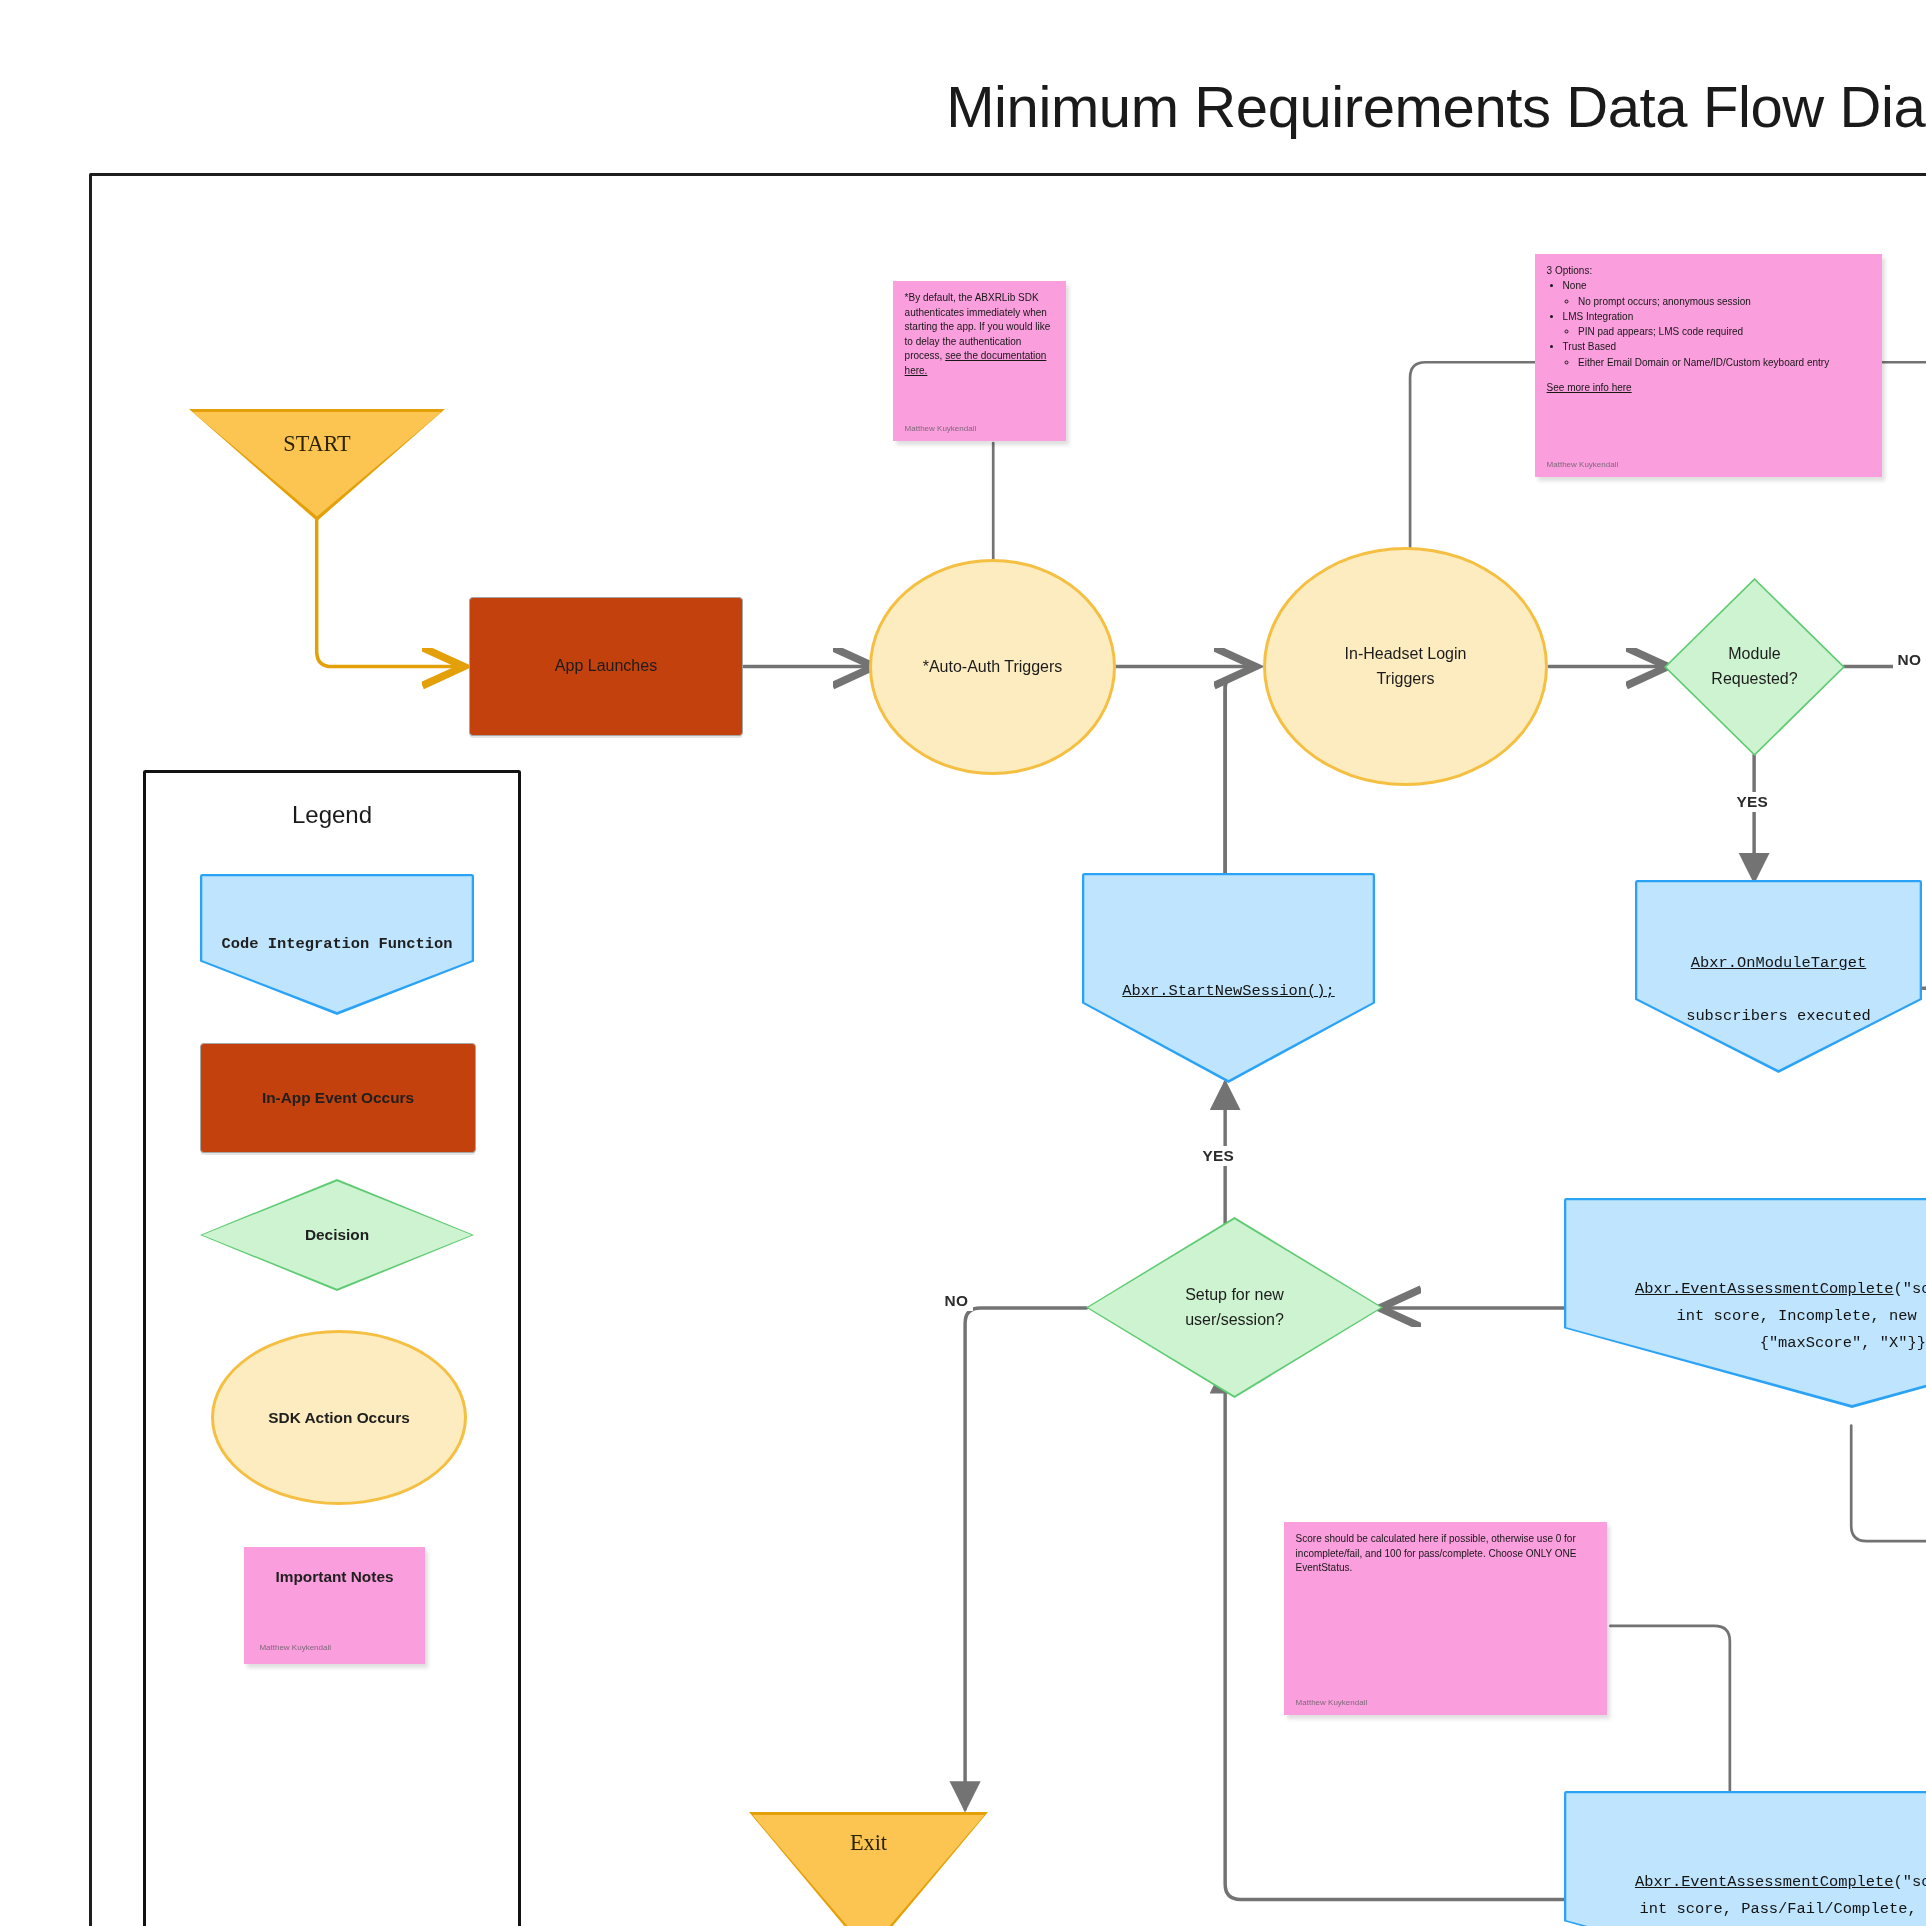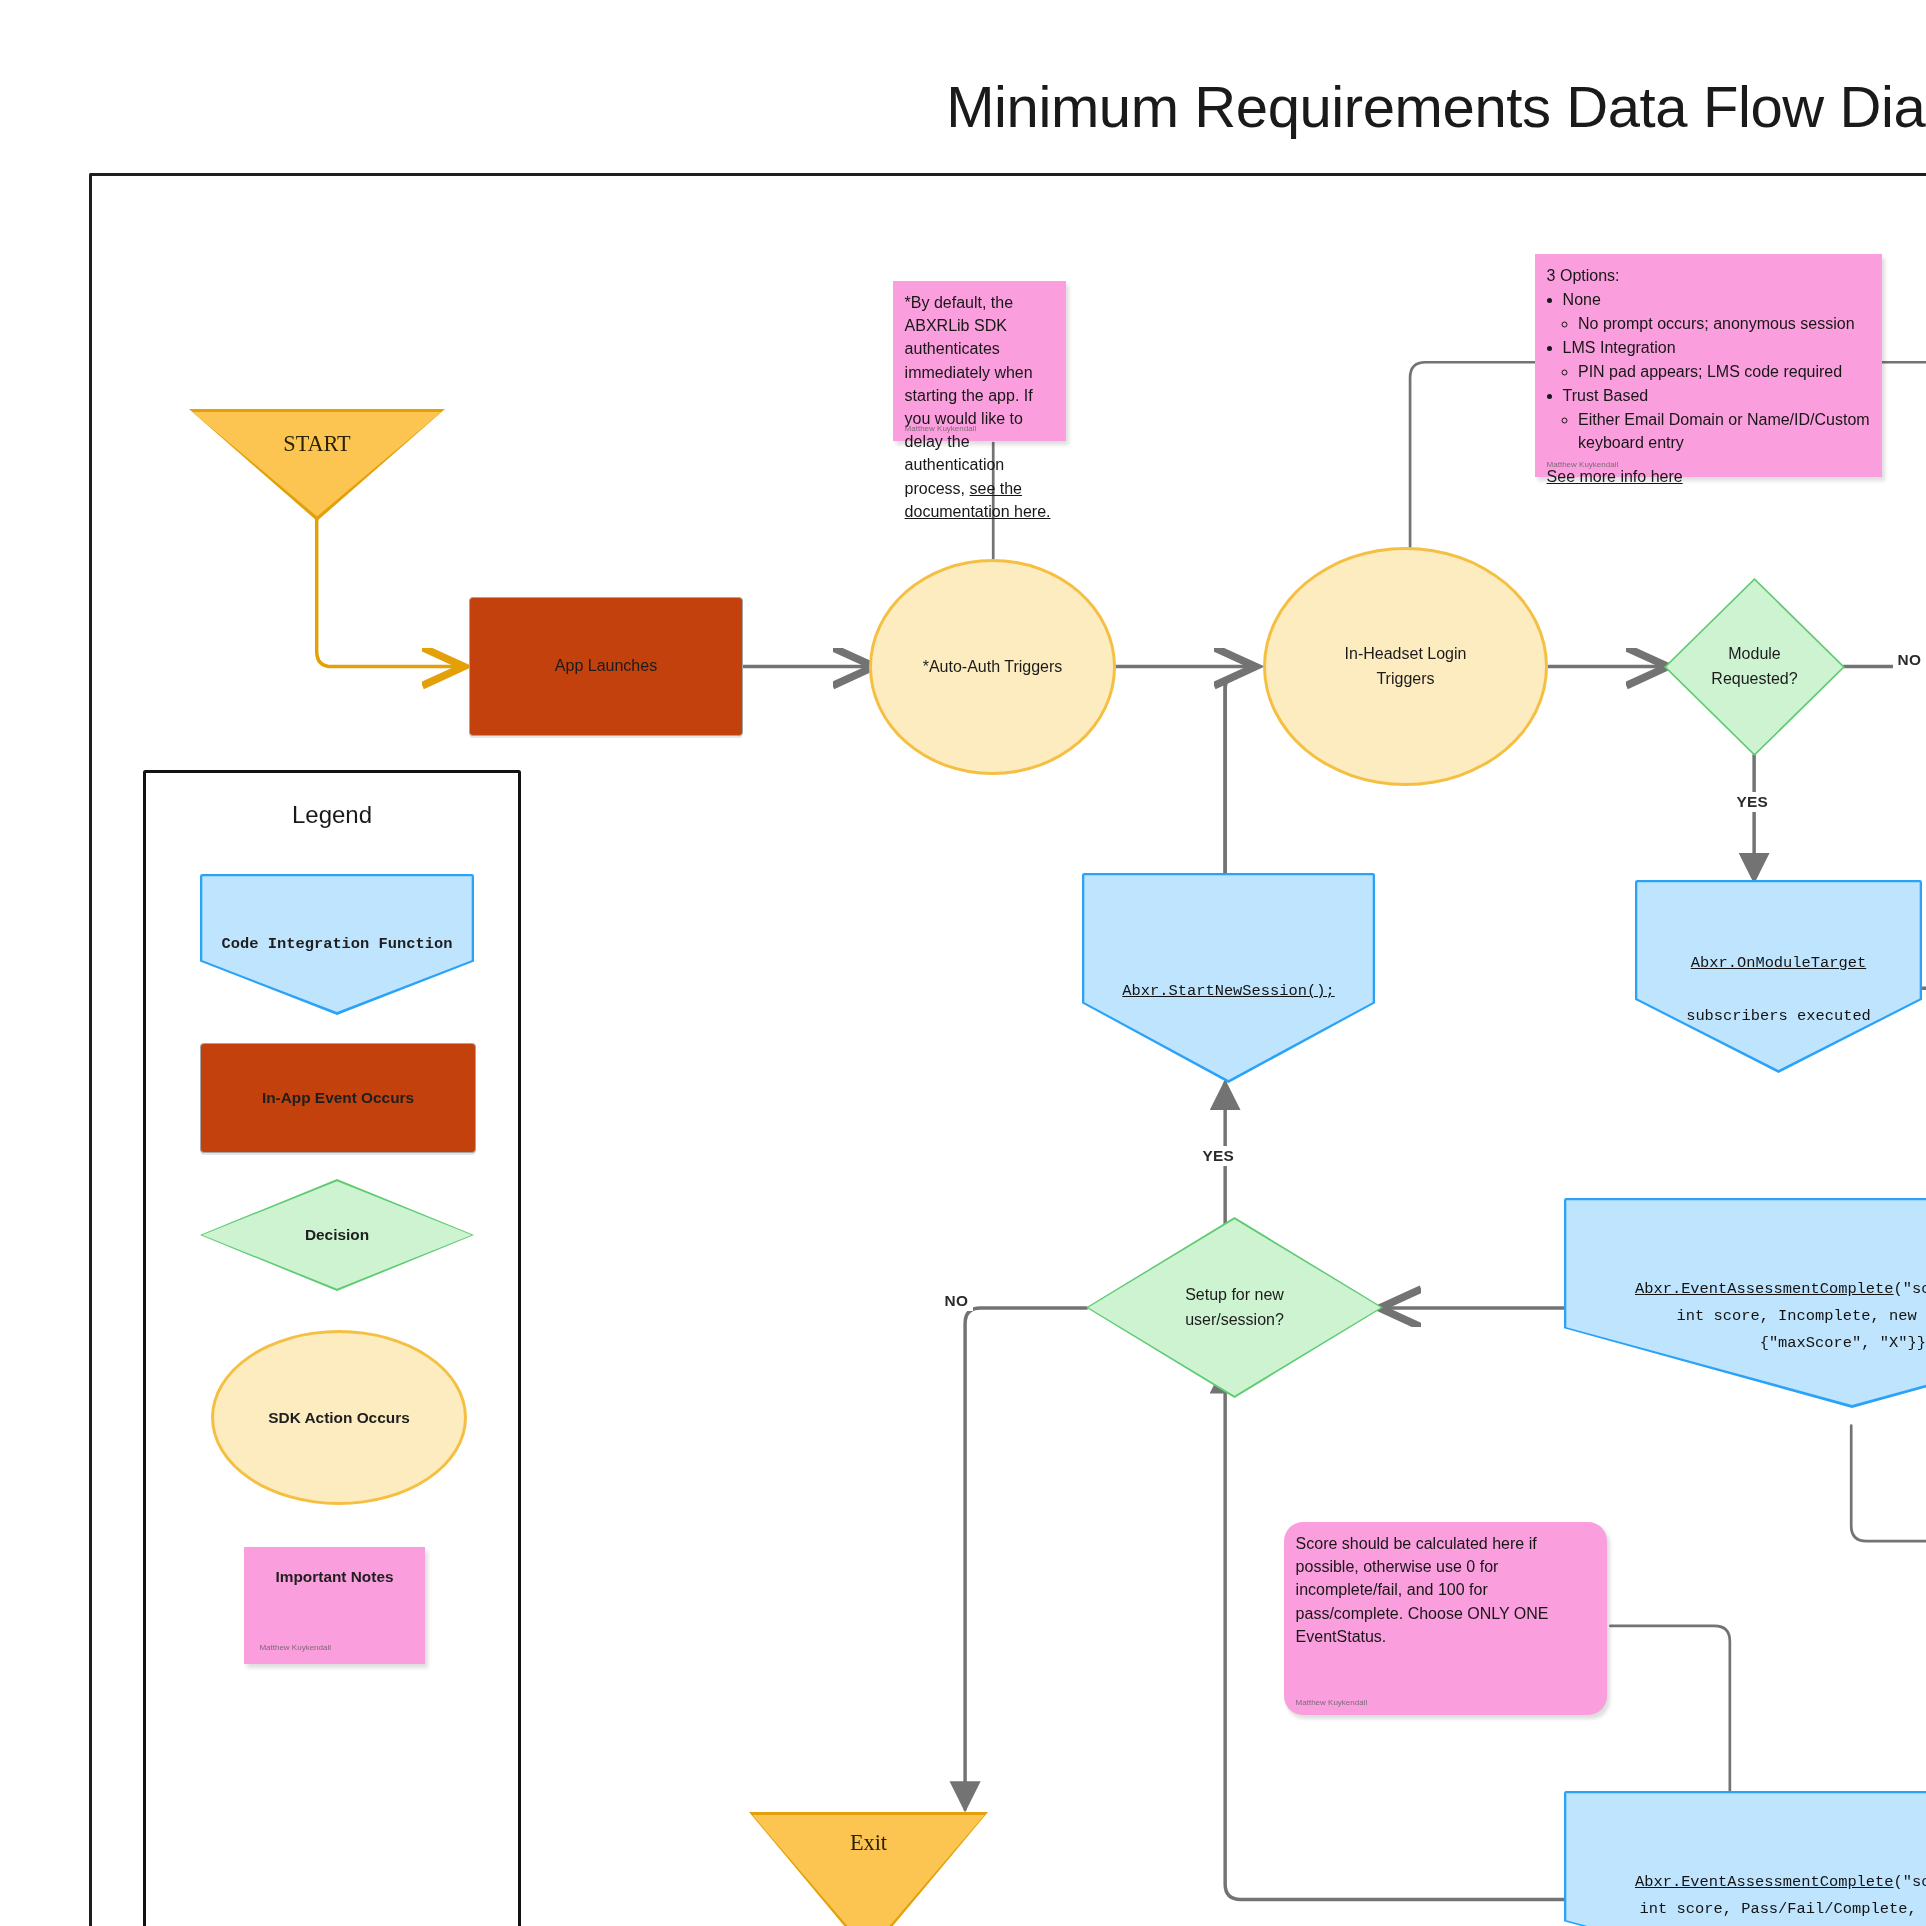--- a/index.html
+++ b/index.html
@@ -59,21 +59,21 @@
   .tri .inner{position:absolute;left:3.5px;top:3.1px;right:3.5px;bottom:4.6px;
       background:#fbc council;}
   .tri .inner{background:#fcc552;}
   .tri .lbl{position:absolute;left:0;right:0;top:16%;font-size:22.3px;
       font-family:"Liberation Serif",serif;color:#2c2205;}
 
   
   .note{position:absolute;background:#fb9ede;background:#fb9edd;
         box-shadow:2.7px 3.5px 3.9px rgba(0,0,0,.13);box-sizing:border-box;padding:10px 11.6px;}
   .note{background:#fb9ede;}
-  .note .ntext{font-size:16px;line-height:1.45;color:#171717;}
+  .note .ntext{font-size:10px;line-height:1.45;color:#171717;}
   .note ul{margin:0.8px 0 0 0;padding-left:16px;}
   .note ul ul{padding-left:15.4px;}
   .note li{margin:0.8px 0;}
   .note .u{text-decoration:underline;}
   .note .author{position:absolute;left:11.6px;bottom:8.5px;font-size:8px;color:#7d6a78;}
 
   
   .elabel{position:absolute;font-size:15.4px;font-weight:700;color:#2b2b2b;
           letter-spacing:0.2px;background:#fff;padding:1.2px 4.6px;text-align:right;}
 
@@ -269,21 +269,21 @@
               <li>Either Email Domain or Name/ID/Custom keyboard entry</li>
             </ul>
         </li>
       </ul>
       <div style="height:10px;"></div>
       <div class="u">See more info here</div>
     </div>
     <div class="author">Matthew Kuykendall</div>
   </div>
 
-  <div class="note" style="left:1284px;top:1522px;width:323px;height:193px;border-radius:19px;">
+  <div class="note" style="left:1284px;top:1522px;width:323px;height:193px;">
     <div class="ntext">
       <div>Score should be calculated here if possible, otherwise use 0 for incomplete/fail, and 100 for pass/complete. Choose ONLY ONE EventStatus.</div>
       <div style="height:10px;"></div>
     </div>
     <div class="author">Matthew Kuykendall</div>
   </div>
 
   <div id="legend">
     <div id="legend-title">Legend</div>
 

